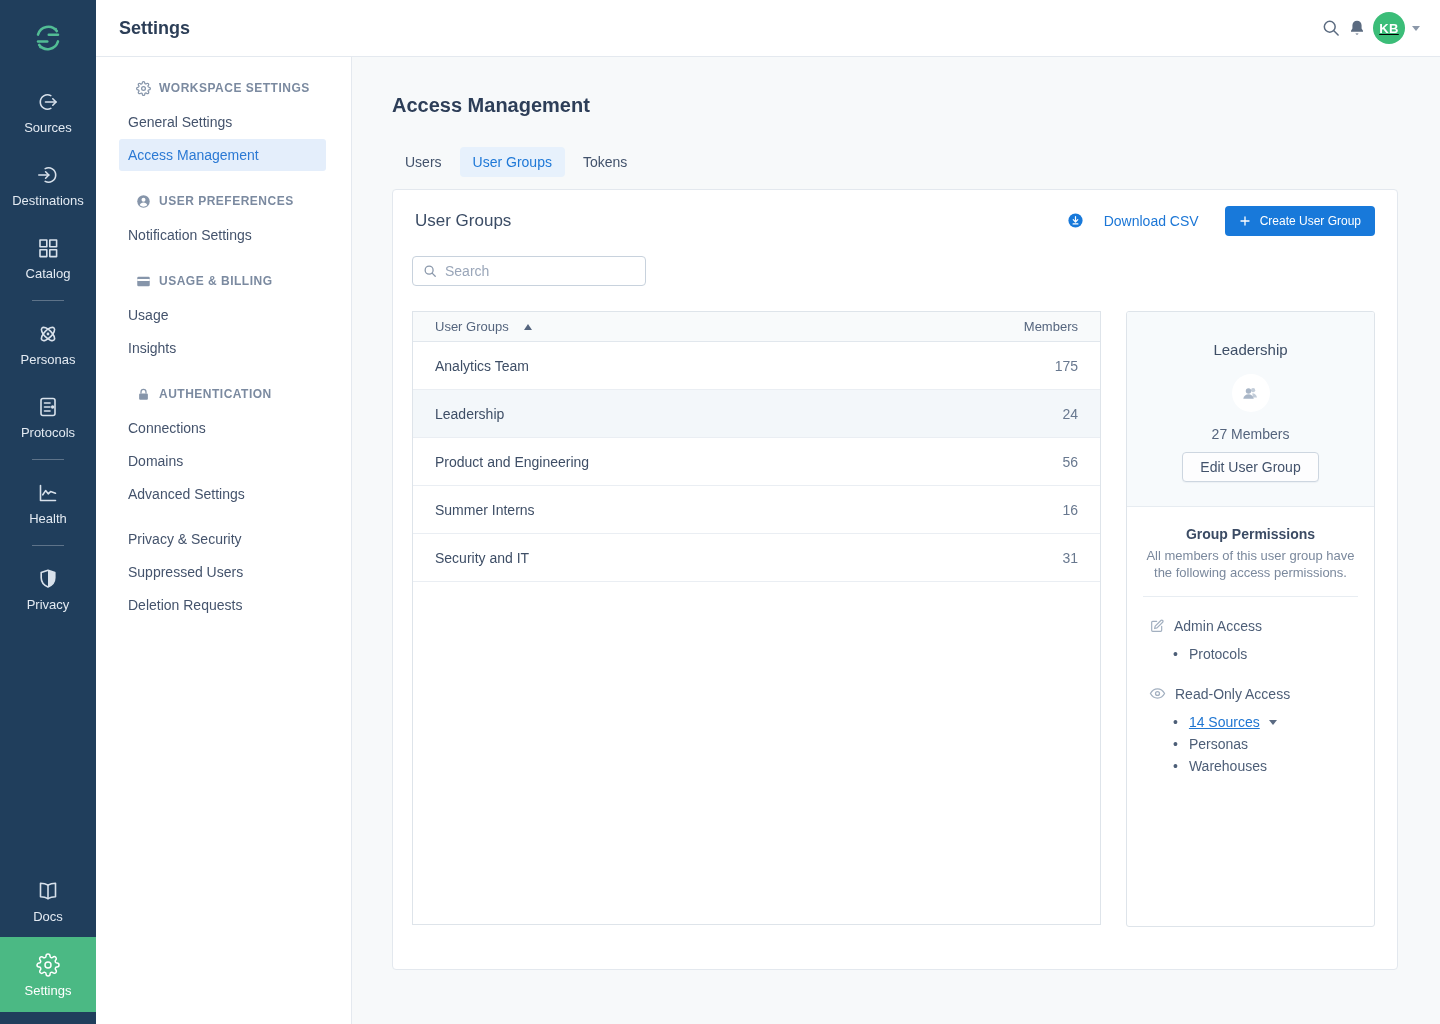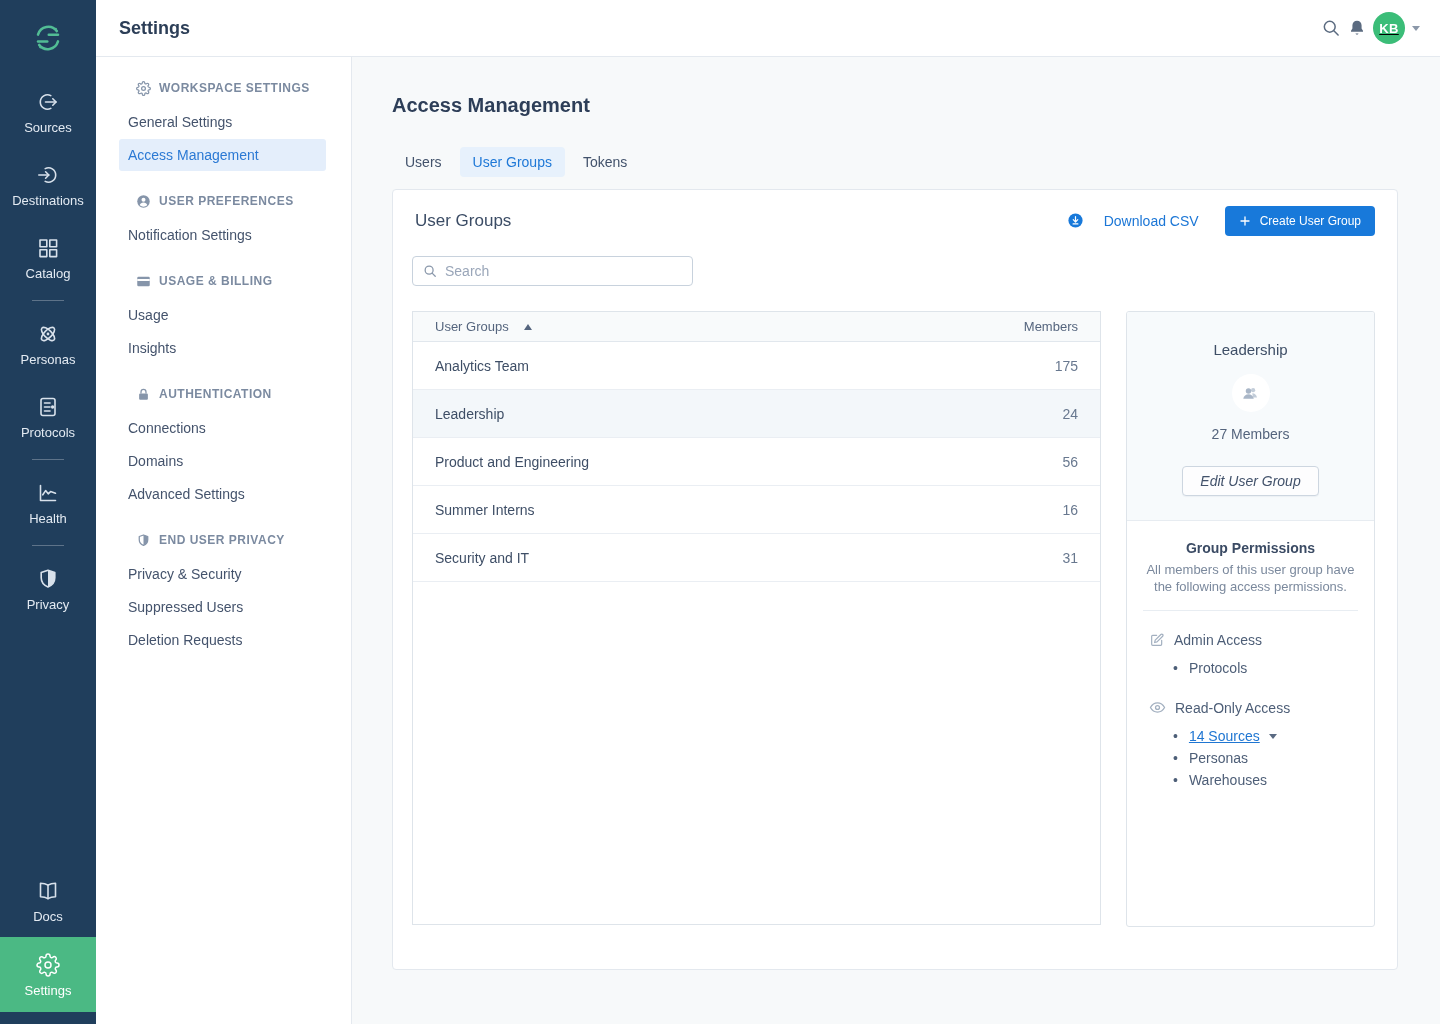--- a/index.html
+++ b/index.html
@@ -46,42 +46,42 @@
   .tab.active { background:#e7f1fc; color:#1e78d7; }
 
   .card { margin-top:12px; background:#fff; border:1px solid #e3e8ee; border-radius:4px; height:781px; }
   .card-header { display:flex; align-items:center; height:61px; padding:0 22px; }
   .card-title { font-size:17px; font-weight:500; color:#3b4c65; }
   .card-actions { margin-left:auto; display:flex; align-items:center; gap:26px; }
   .download { display:flex; align-items:center; gap:20px; color:#1b76d6; font-size:14px; cursor:pointer; }
   .create-btn { background:#1879da; border:none; color:#fff; font-size:12px; height:30px; padding:0 14px; border-radius:4px; display:flex; align-items:center; gap:9px; cursor:pointer; font-family:inherit; }
 
   .card-body { padding:5px 20px 0 19px; }
-  .search-box { width:281px; height:30px; border:1px solid #c8d2dd; border-radius:4px; display:flex; align-items:center; padding:0 10px; gap:8px; background:#fff; }
+  .search-box { width:234px; height:30px; border:1px solid #c8d2dd; border-radius:4px; display:flex; align-items:center; padding:0 10px; gap:8px; background:#fff; }
   .search-box input { border:none; outline:none; flex:1; font-size:14px; color:#42526b; font-family:inherit; background:transparent; }
   .search-box input::placeholder { color:#9aa6b9; }
   .search-box svg { color:#8a98ab; flex-shrink:0; }
 
   .content-row { display:flex; margin-top:25px; align-items:flex-start; }
   .table-wrap { width:689px; border:1px solid #dee4ea; height:614px; background:#fff; }
   .thead { height:30px; background:#f8fafb; border-bottom:1px solid #e1e7ed; display:flex; align-items:center; padding:0 22px; font-size:13px; color:#55657e; }
   .thead .col-name { flex:1; display:flex; align-items:center; gap:15px; cursor:pointer; }
   .sort-asc { width:0; height:0; border-left:4.5px solid transparent; border-right:4.5px solid transparent; border-bottom:6px solid #55657e; display:inline-block; }
   .trow { height:48px; display:flex; align-items:center; padding:0 22px; border-bottom:1px solid #eaeef3; cursor:pointer; }
   .trow .name { flex:1; font-size:14px; color:#3e4e66; }
   .trow .members { font-size:14px; color:#68788f; }
   .trow.selected { background:#f3f7fa; }
 
   
   .detail { width:249px; margin-left:25px; border:1px solid #dee4ea; border-radius:3px; height:616px; background:#fff; overflow:hidden; }
   .detail-top { background:#f7fafc; border-bottom:1px solid #e7ecf1; text-align:center; padding:29px 20px 24px; }
   .detail-title { font-size:15px; color:#3e4e66; }
   .detail-avatar { width:38px; height:38px; border-radius:50%; background:#ffffff; margin:16px auto 14px; display:flex; align-items:center; justify-content:center; }
   .detail-members { font-size:14px; color:#54647d; }
-  .edit-btn { margin-top:24px; height:30px; padding:0 17px; background:#fdfdfe; border:1px solid #cdd6e0; border-radius:4px; font-size:14px; color:#42526b; cursor:pointer; box-shadow:0 1px 1px rgba(40,60,90,.05); font-family:inherit;font-style:italic; }
+  .edit-btn { margin-top:10px; height:30px; padding:0 17px; background:#fdfdfe; border:1px solid #cdd6e0; border-radius:4px; font-size:14px; color:#42526b; cursor:pointer; box-shadow:0 1px 1px rgba(40,60,90,.05); font-family:inherit; }
   .detail-perms { padding:19px 16px; }
   .perms-title { text-align:center; font-size:14px; font-weight:700; color:#3b4b64; }
   .perms-sub { text-align:center; font-size:13px; color:#7b899d; line-height:17px; margin-top:5px; }
   .perms-hr { border:none; border-top:1px solid #e8edf2; margin:15px 0 21px; }
   .perm-head { display:flex; align-items:center; gap:9px; font-size:14px; color:#4d5e77; padding-left:6px; }
   .perm-head svg { color:#a3b0c0; flex-shrink:0; }
   .perm-bullets { margin:9px 0 20px; }
   .bullet { font-size:14px; color:#4d5e77; padding-left:30px; line-height:22px; display:flex; align-items:center; }
   .bullet::before { content:"•"; margin-right:11px; color:#4d5e77; }
   .bullet a { color:#1f76d2; text-decoration:underline; cursor:pointer; }
@@ -262,27 +262,20 @@
               <path d="M8 10.5V7.8a4 4 0 0 1 8 0v2.7" fill="none" stroke="currentColor" stroke-width="2"></path>
             </svg>
             <span>AUTHENTICATION</span>
           </div>
           <div class="nav-item">Connections</div>
           <div class="nav-item">Domains</div>
           <div class="nav-item">Advanced Settings</div>
         </div>
 
         <div class="nav-section">
-          <div class="nav-header">
-            <svg width="15" height="15" viewBox="0 0 24 24" class="icon" style="stroke-width:2;color:#8695aa">
-              <path d="M12 3.2 18.8 5.6v5.1c0 4.4-2.9 7.6-6.8 9.2-3.9-1.6-6.8-4.8-6.8-9.2V5.6z"></path>
-              <path d="M12 3.2 18.8 5.6v5.1c0 4.4-2.9 7.6-6.8 9.2z" fill="currentColor" stroke="none"></path>
-            </svg>
-            <span>END USER PRIVACY</span>
-          </div>
           <div class="nav-item">Privacy &amp; Security</div>
           <div class="nav-item">Suppressed Users</div>
           <div class="nav-item">Deletion Requests</div>
         </div>
       </div>
 
       <div class="content">
         <div class="page-title">Access Management</div>
 
         <div class="tabs">

